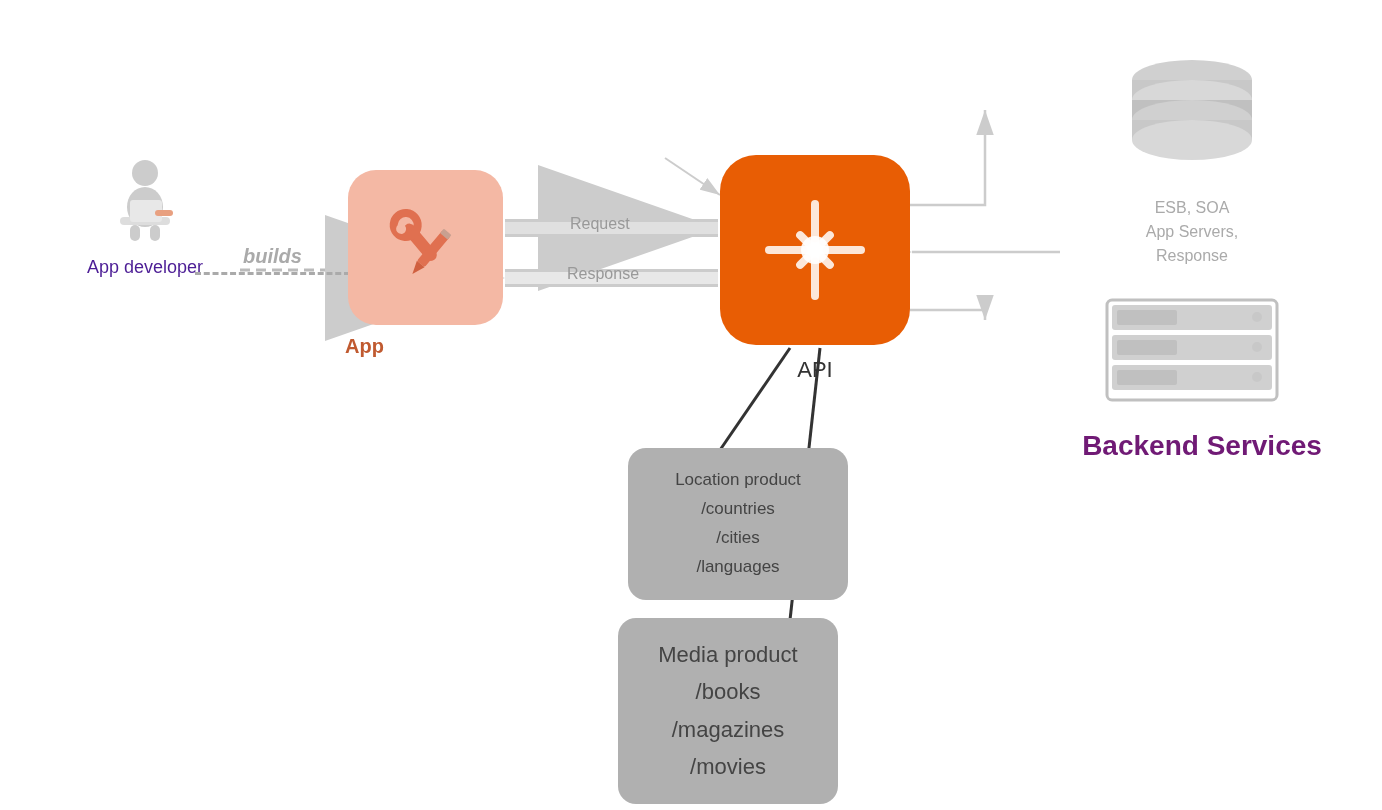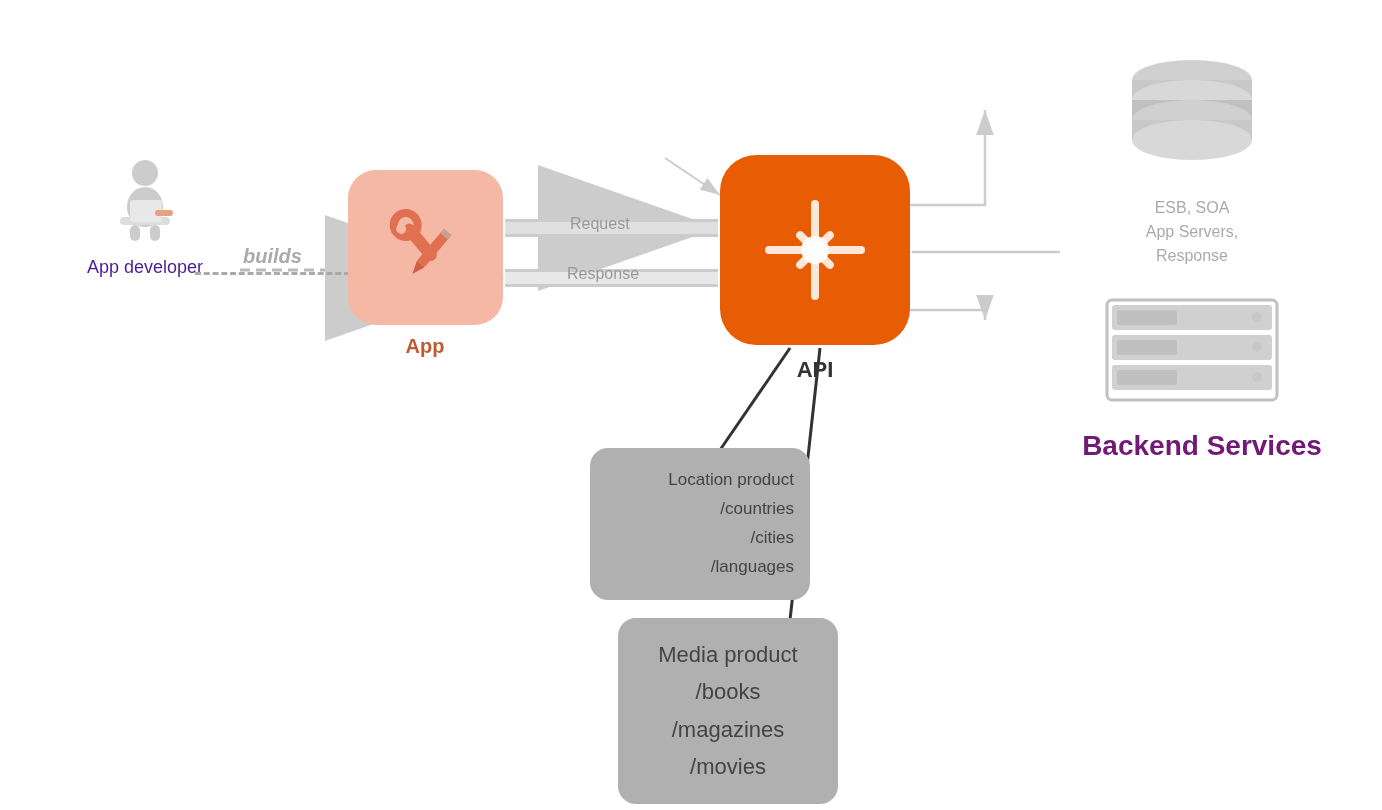--- a/index.html
+++ b/index.html
@@ -57,21 +57,20 @@
       border-top: 3px dashed #aaa;
       width: 100%;
     }
 
     
     .app-icon-container {
       position: absolute;
       left: 345px;
       top: 170px;
       width: 160px;
-      text-align: center;
     }
     .app-icon-box {
       width: 155px;
       height: 155px;
       background: #f4b8a4;
       border-radius: 28px;
       display: flex;
       align-items: center;
       justify-content: center;
       margin: 0 auto;
@@ -110,34 +109,34 @@
       background: #e85d04;
       border-radius: 36px;
       display: flex;
       align-items: center;
       justify-content: center;
       margin: 0 auto;
     }
     .api-label {
       color: #333;
       font-size: 22px;
-      font-weight: 700;
+      font-weight: 400;
       margin-top: 12px;
     }
 
     
     .location-box {
       position: absolute;
-      left: 590px;
+      left: 628px;
       top: 448px;
       width: 220px;
       background: #b0b0b0;
       border-radius: 18px;
       padding: 18px 16px;
-      text-align: right;
+      text-align: center;
     }
     .location-box-text {
       color: #444;
       font-size: 17px;
       line-height: 1.7;
     }
 
     
     .media-box {
       position: absolute;

